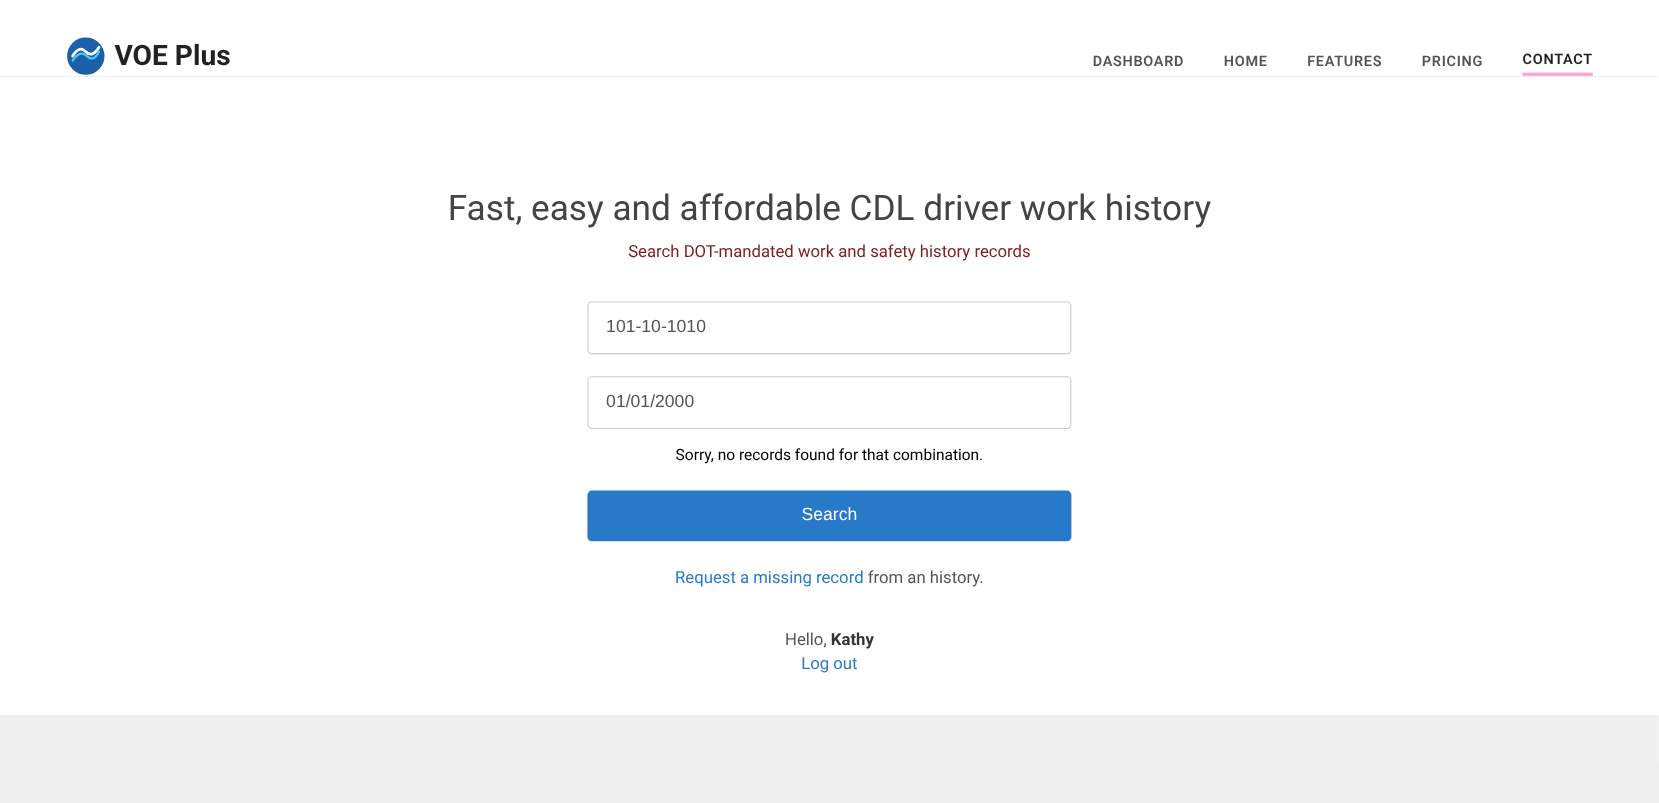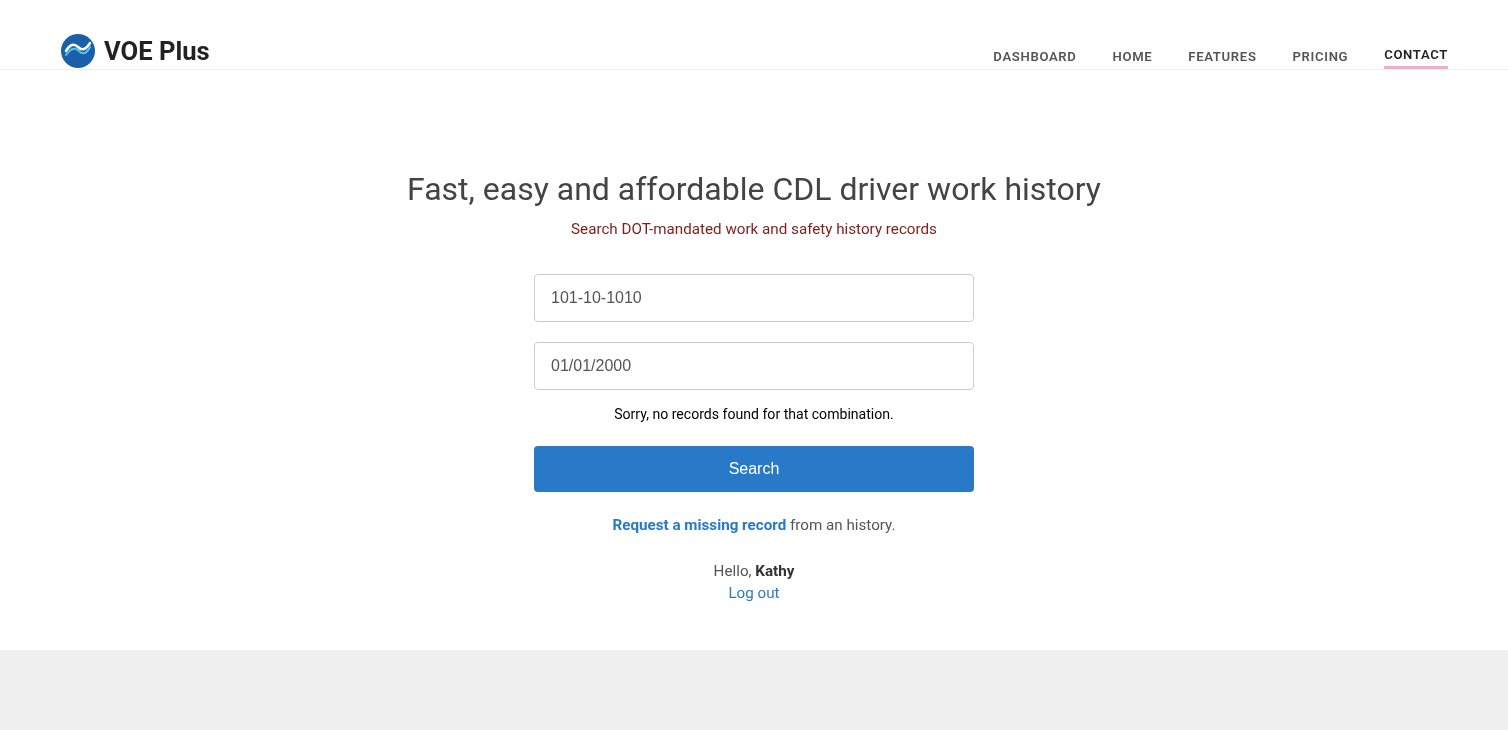--- a/index.html
+++ b/index.html
@@ -133,25 +133,25 @@
     .missing-record-line {
       font-size: 0.95rem;
       color: #555;
       text-align: center;
       margin-top: 4px;
     }
 
     .missing-record-link {
       color: #2979c9;
       text-decoration: none;
-      font-weight: 700;
+      font-weight: 400;
     }
 
     .user-greeting {
-      margin-top: 28px;
+      margin-top: 38px;
       text-align: right;
       font-size: 0.95rem;
       color: #555;
     }
 
     .user-name {
       font-weight: 700;
       color: #333;
     }
 

